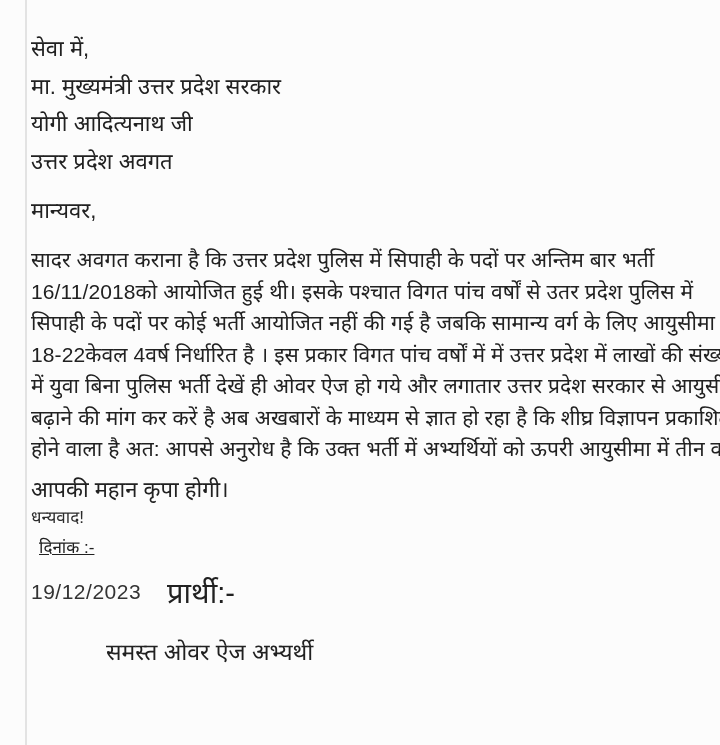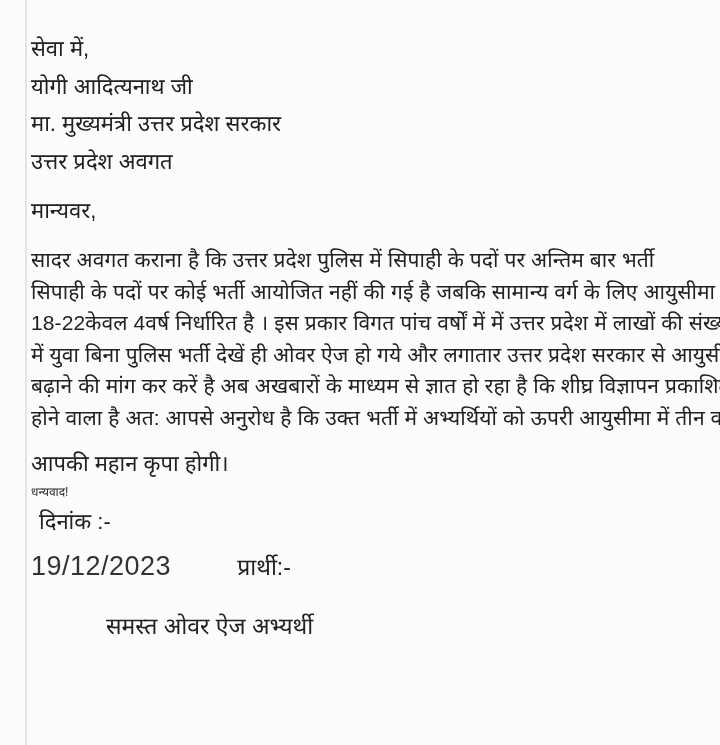--- a/index.html
+++ b/index.html
@@ -45,48 +45,49 @@
   .body-line {
     font-size: 21px;
     line-height: 31.5px;
     white-space: nowrap;
     letter-spacing: 0.1px;
   }
   .body-block {
     margin-top: 16px;
   }
   .closing {
-    margin-top: 14px;
+    margin-top: 8px;
     font-size: 22px;
     line-height: 34px;
   }
   .thanks {
-    font-size: 12px;
+    font-size: 17px;
     line-height: 22px;
     color: #2b2b2b;
   }
   .date-label {
-    font-size: 22px;
+    font-size: 17px;
     line-height: 37px;
     padding-left: 8px;
+    text-decoration: underline;
   }
   .date-row {
     margin-top: 6px;
     display: flex;
     align-items: center;
     height: 40px;
   }
   .date-value {
-    font-size: 27px;
+    font-size: 21px;
     letter-spacing: 0.5px;
     color: #333;
   }
   .applicant {
-    font-size: 23px;
-    margin-left: 66px;
+    font-size: 29px;
+    margin-left: 26px;
   }
   .signature {
     margin-top: 20px;
     padding-left: 75px;
     font-size: 23px;
     line-height: 40px;
   }
   .cursor {
     display: inline-block;
     width: 4px;
@@ -97,29 +98,30 @@
   }
 </style>
 </head>
 <body>
 
 <div class="margin-line"></div>
 
 <div class="letter">
 
   <div class="line">सेवा में,</div>
+  <div class="line">मा. मुख्यमंत्री उत्तर प्रदेश सरकार</div>
   <div class="line">योगी आदित्यनाथ जी</div>
-  <div class="line">मा. मुख्यमंत्री उत्तर प्रदेश सरकार</div>
   <div class="line">उत्तर प्रदेश अवगत</div>
 
 
   <div class="salutation">मान्यवर,</div>
 
   <div class="body-block">
     <div class="body-line">सादर अवगत कराना है कि उत्तर प्रदेश पुलिस में सिपाही के पदों पर अन्तिम बार भर्ती</div>
+    <div class="body-line">16/11/2018को आयोजित हुई थी। इसके पश्चात विगत पांच वर्षों से उतर प्रदेश पुलिस में</div>
     <div class="body-line">सिपाही के पदों पर कोई भर्ती आयोजित नहीं की गई है जबकि सामान्य वर्ग के लिए आयुसीमा के</div>
     <div class="body-line">18-22केवल 4वर्ष निर्धारित है । इस प्रकार विगत पांच वर्षों में में उत्तर प्रदेश में लाखों की संख्या</div>
     <div class="body-line">में युवा बिना पुलिस भर्ती देखें ही ओवर ऐज हो गये और लगातार उत्तर प्रदेश सरकार से आयुसीमा</div>
     <div class="body-line">बढ़ाने की मांग कर करें है अब अखबारों के माध्यम से ज्ञात हो रहा है कि शीघ्र विज्ञापन प्रकाशित</div>
     <div class="body-line">होने वाला है अत: आपसे अनुरोध है कि उक्त भर्ती में अभ्यर्थियों को ऊपरी आयुसीमा में तीन वर्ष</div>
   </div>
 
   <div class="closing">आपकी महान कृपा होगी।</div>
 
   <div class="thanks">धन्यवाद!</div>

